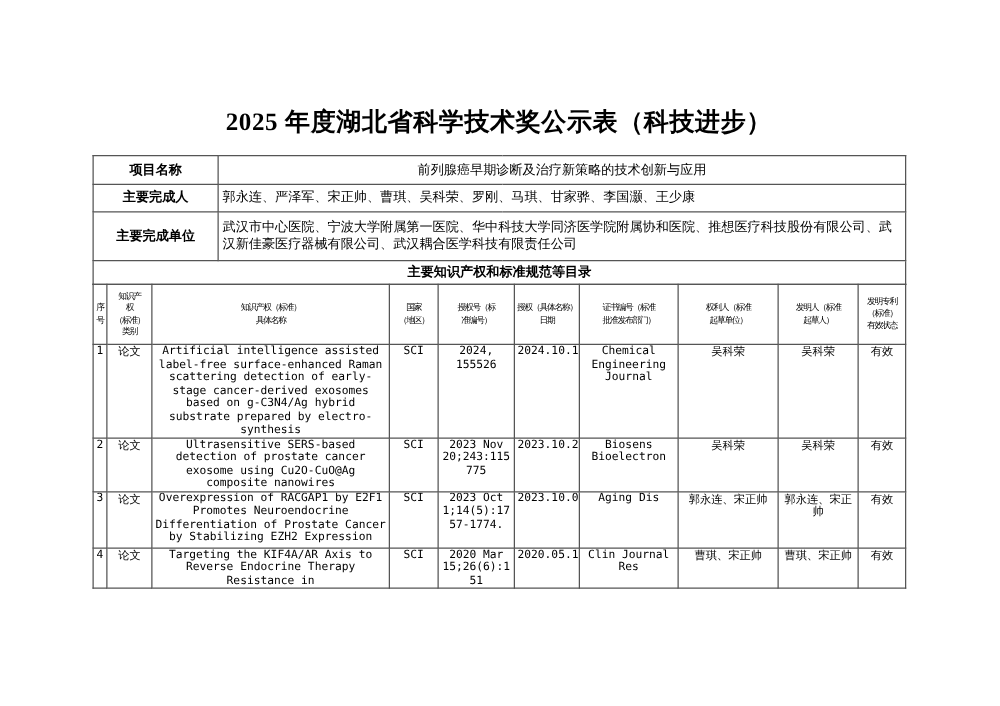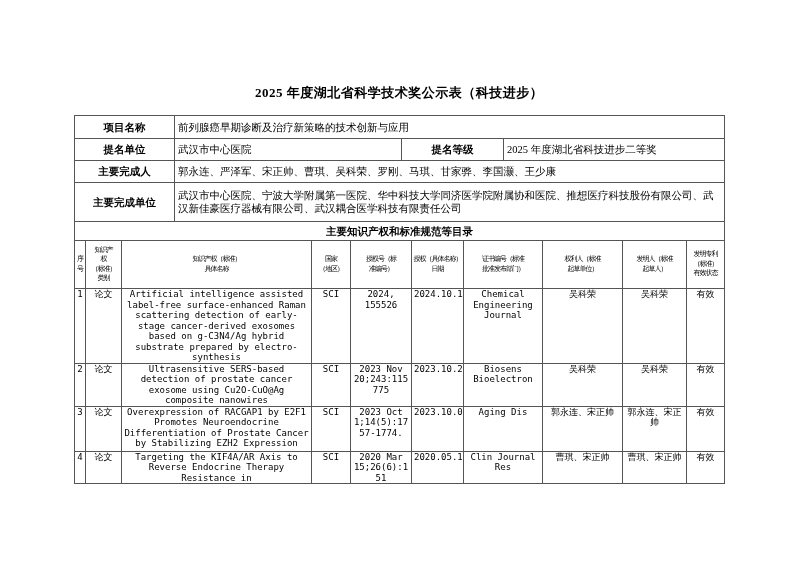--- a/index.html
+++ b/index.html
@@ -1,26 +1,26 @@
 <!DOCTYPE html>
 <html><head>
 <meta charset="utf-8">
 <style>
   html,body{margin:0;padding:0;background:#ffffff;}
   body{width:800px;height:565px;overflow:hidden;position:relative;
        font-family:"Liberation Serif","DejaVu Serif",serif;color:#000;}
   .doc{position:absolute;left:74px;top:84px;width:650px;}
-  .title{font-size:13px;font-weight:bold;text-align:center;margin:0 0 13px 0;
+  .title{font-size:20px;font-weight:bold;text-align:center;margin:0 0 13px 0;
          letter-spacing:.5px;white-space:nowrap;}
   table{border-collapse:collapse;table-layout:fixed;width:650px;}
   td{border:1px solid #555;overflow:hidden;}
   
   .info td{font-size:10.5px;line-height:13px;padding:2px 3px;vertical-align:middle;}
   .info .lbl{font-weight:bold;text-align:center;padding:2px 1px;}
-  .ctr{}
+  .ctr{text-align:center;}
   .lft{text-align:left;}
   .r-project{height:23px;} .r-nominate{height:22px;} .r-persons{height:22px;}
   .r-units{height:39px;padding-left:41px;} .r-section{height:19px;}
   .section td{font-weight:bold;text-align:center;font-size:10.5px;font-family:Liberation Serif, serif;}
   
   .ip{margin-top:-1px;}
   .ip td{vertical-align:top;text-align:center;font-size:9px;line-height:10.5px;padding:0 2px;}
   .ip tr.hdr td{font-size:7px;letter-spacing:-1px;line-height:9.5px;vertical-align:middle;
                 white-space:pre-line;padding:1px 0;font-weight:normal;}
   .ip tr.hdr{height:48px;}
@@ -42,26 +42,20 @@
     <colgroup>
         <col style="width:100px">
         <col style="width:227px">
         <col style="width:102px">
         <col style="width:221px">
       </colgroup>
     <tbody>
         <tr class="r-project">
       <td class="lbl">项目名称</td>
       <td class="ctr" colspan="3">前列腺癌早期诊断及治疗新策略的技术创新与应用</td>
-    </tr>
-    <tr class="r-nominate">
-      <td class="lbl">提名单位</td>
-      <td class="ctr">武汉市中心医院</td>
-      <td class="lbl">提名等级</td>
-      <td class="ctr">2025 年度湖北省科技进步二等奖</td>
     </tr>
     <tr class="r-persons">
       <td class="lbl">主要完成人</td>
       <td class="lft" colspan="3">郭永连、严泽军、宋正帅、曹琪、吴科荣、罗刚、马琪、甘家骅、李国灏、王少康</td>
     </tr>
     <tr class="r-units">
       <td class="lbl">主要完成单位</td>
       <td class="lft" colspan="3">武汉市中心医院、宁波大学附属第一医院、华中科技大学同济医学院附属协和医院、推想医疗科技股份有限公司、武汉新佳豪医疗器械有限公司、武汉耦合医学科技有限责任公司</td>
     </tr>
     <tr class="r-section section">

